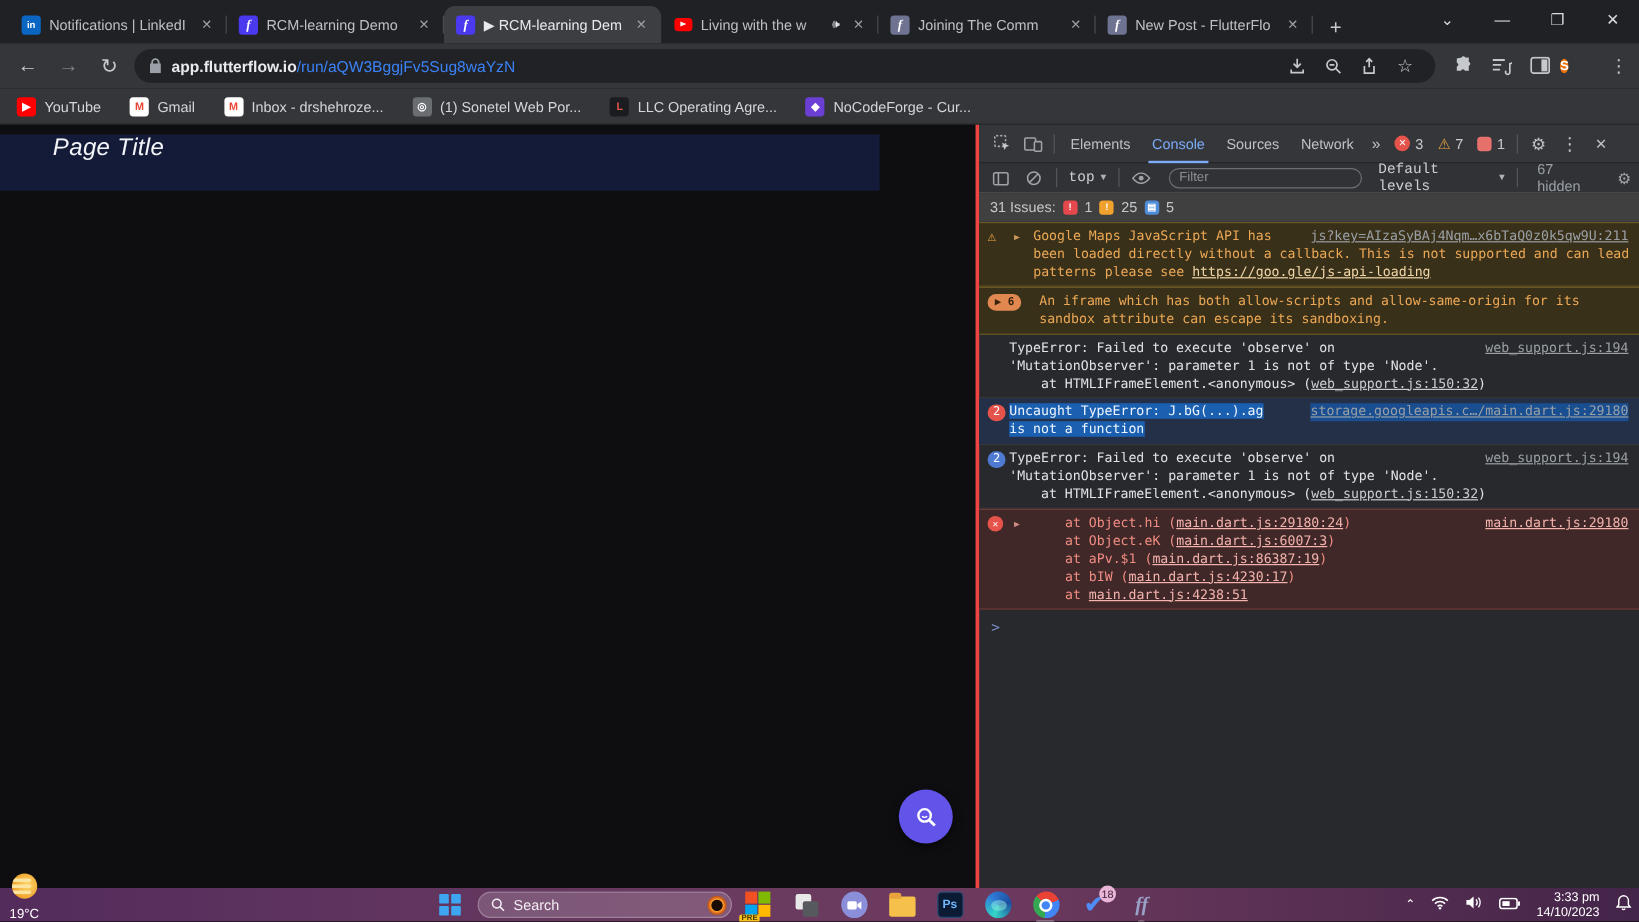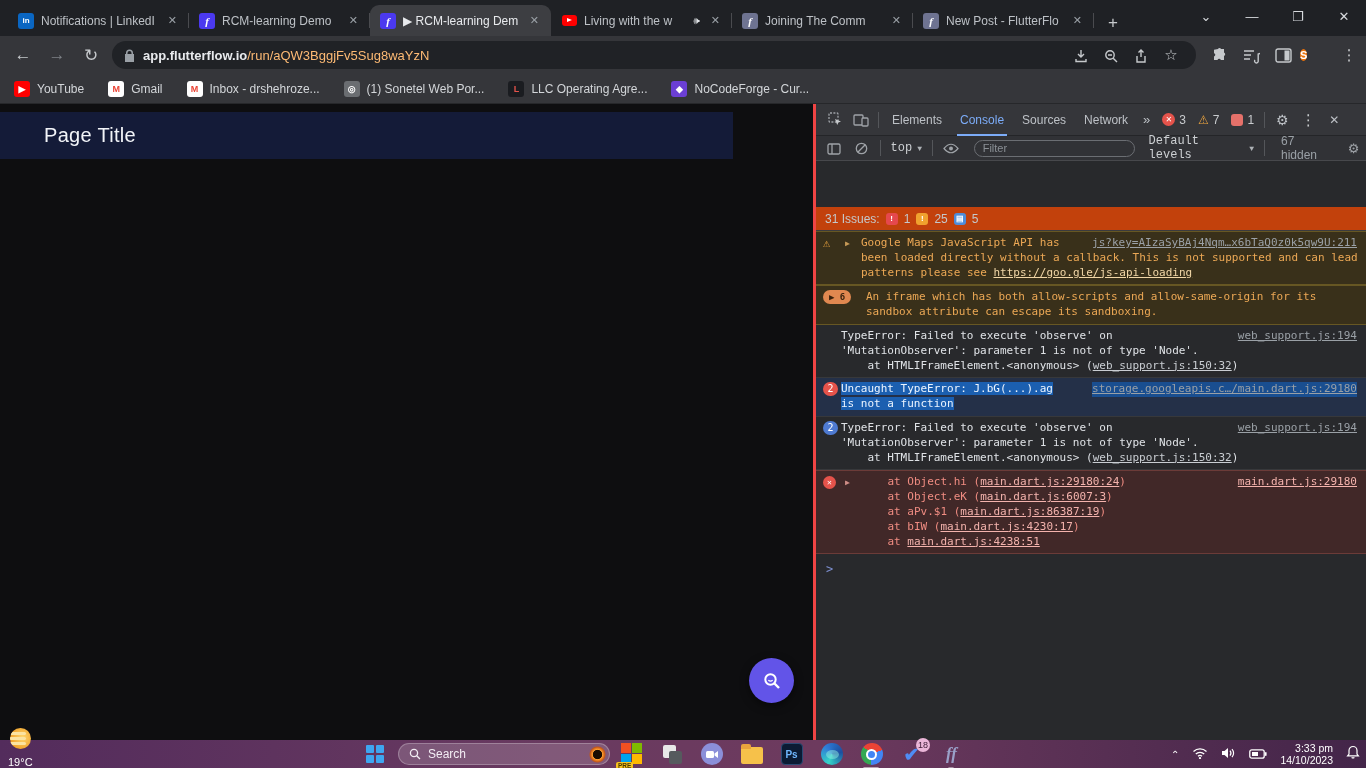--- a/index.html
+++ b/index.html
@@ -24,34 +24,34 @@
   .audio { font-size:10px; color:#dfe2e6; }
   #newtab { width:26px; height:26px; margin:8px 0 0 6px; color:#c6c9cc; font-size:17px; text-align:center; line-height:25px; border-radius:50%; }
   .wctl { position:absolute; top:0; height:34px; line-height:34px; color:#d7dade; text-align:center; width:40px; font-size:13px; }
 
   
   #toolbar { position:absolute; left:0; top:36px; width:1366px; height:38px; background:#35363a; display:flex; align-items:center; }
   .navic { color:#c6c9cc; font-size:17px; width:34px; text-align:center; }
   .navic.dim { color:#7e8287; }
   #omnibox { position:absolute; left:112px; top:5px; width:1084px; height:28px; background:#202226; border-radius:14px; display:flex; align-items:center; padding:0 10px 0 12px; }
   #urltext { font-size:13px; margin-left:8px; flex:1; white-space:nowrap; overflow:hidden; }
-  #urltext .dom { color:#e8eaed;font-weight:bold; } #urltext .path { color:#fdba74; }
+  #urltext .dom { color:#e8eaed;font-weight:bold; } #urltext .path { color:#3b82f6; }
   .obicon { width:30px; text-align:center; flex:none; }
   svg.ic { vertical-align:middle; }
   #avatar { width:24px; height:24px; border-radius:50%; background:#e8710a; color:#fff; font-size:11px; font-weight:bold; text-align:center; line-height:24px; }
   .kebab { color:#c6c9cc; font-size:15px; width:26px; text-align:center; letter-spacing:0; }
 
   
   #bookmarks { position:absolute; left:0; top:74px; width:1366px; height:30px; background:#35363a; display:flex; align-items:center; gap:24px; padding-left:14px; border-bottom:1px solid #26272a; }
   .bm { display:flex; align-items:center; gap:7px; color:#d3d6d9; font-size:12px; white-space:nowrap; }
   .bmic { width:16px; height:16px; border-radius:3px; display:flex; align-items:center; justify-content:center; font-size:9px; font-weight:bold; color:#fff; flex:none; }
 
   
   #apparea { position:absolute; left:0; top:104px; width:813px; height:636px; background:#0e0e10; }
-  #appheader { position:absolute; left:0; top:8px; width:733px; height:47px; background:#141b38; display:flex; align-items:center; padding-left:44px; }
+  #appheader { position:absolute; left:0; top:8px; width:733px; height:47px; background:#141b38; display:flex; align-items:flex-start; padding-left:44px;font-style:italic; }
   #pagetitle { color:#f2f4f8; font-size:20px; letter-spacing:.3px; }
   #fab { position:absolute; left:749px; top:554px; width:45px; height:45px; border-radius:50%; background:#6254e8; display:flex; align-items:center; justify-content:center; box-shadow:0 3px 8px rgba(0,0,0,.5); }
 
   
   #devtools { position:absolute; left:813px; top:104px; width:553px; height:636px; background:#28292c; border-left:3px solid #ef4444; }
   #dt-tabbar { height:32px; background:#35363a; display:flex; align-items:center; font-size:12px; color:#bdc1c6; border-bottom:1px solid #242528; padding-left:6px; }
   .dtic { width:26px; text-align:center; }
   .vdiv { width:1px; height:16px; background:#54565a; margin:0 4px; }
   .dttab { padding:0 9px; height:32px; line-height:32px; position:relative; }
   .dttab.active { color:#7cacf8; }
@@ -60,21 +60,21 @@
   .badge { display:flex; align-items:center; gap:4px; margin:0 6px; color:#c8cbce; }
   .errdot { width:13px; height:13px; border-radius:50%; background:#e5534b; color:#fff; font-size:8px; line-height:13px; text-align:center; }
   .wtri-s { color:#f0a73f; font-size:12px; }
   .issq { width:12px; height:12px; border-radius:3px; background:#e5716a; }
   #dt-toolbar { height:25px; background:#313236; display:flex; align-items:center; font-size:12px; color:#cdd0d3; border-bottom:1px solid #47484c; padding-left:6px; gap:2px; }
   #filterbox { width:168px; height:17px; background:transparent; border:1px solid #6b6e73; border-radius:9px; color:#dfe2e6; font-size:11px; padding:0 8px; outline:none; margin:0 8px; }
   #filterbox::placeholder { color:#8b9096; }
   .ddl { display:flex; align-items:center; gap:5px; padding:0 4px;font-family:Liberation Mono, monospace; }
   .caret { font-size:8px; color:#aeb2b6; }
   .hiddenct { color:#9aa0a6; margin:0 8px 0 10px; }
-  #dt-issues { height:24px; background:#c2410c; border-bottom:1px solid #3a3b3e; display:flex; align-items:center; gap:6px; padding-left:9px; font-size:12px; color:#c5c8cb;margin-top:46px; }
+  #dt-issues { height:24px; background:#404040; border-bottom:1px solid #3a3b3e; display:flex; align-items:center; gap:6px; padding-left:9px; font-size:12px; color:#c5c8cb; }
   .isq { width:12px; height:12px; border-radius:3px; color:#fff; font-size:8px; font-weight:bold; text-align:center; line-height:12px; }
   .isq.r { background:#e5484d; } .isq.y { background:#f0a12e; } .isq.b { background:#4e8cd9; }
 
   
   #console { font-family:"DejaVu Sans Mono",monospace; }
   .msg { position:relative; padding:4px 10px 4px 25px; border-bottom:1px solid #37383b; font-size:11px; line-height:14.8px; color:#dfe2e6; }
   .msg .mrow { white-space:pre; }
   .msg.pad-exp { padding-left:45px; }
   .msg.pad-pill { padding-left:50px; }
   .gutter { position:absolute; left:7px; top:4px; }

